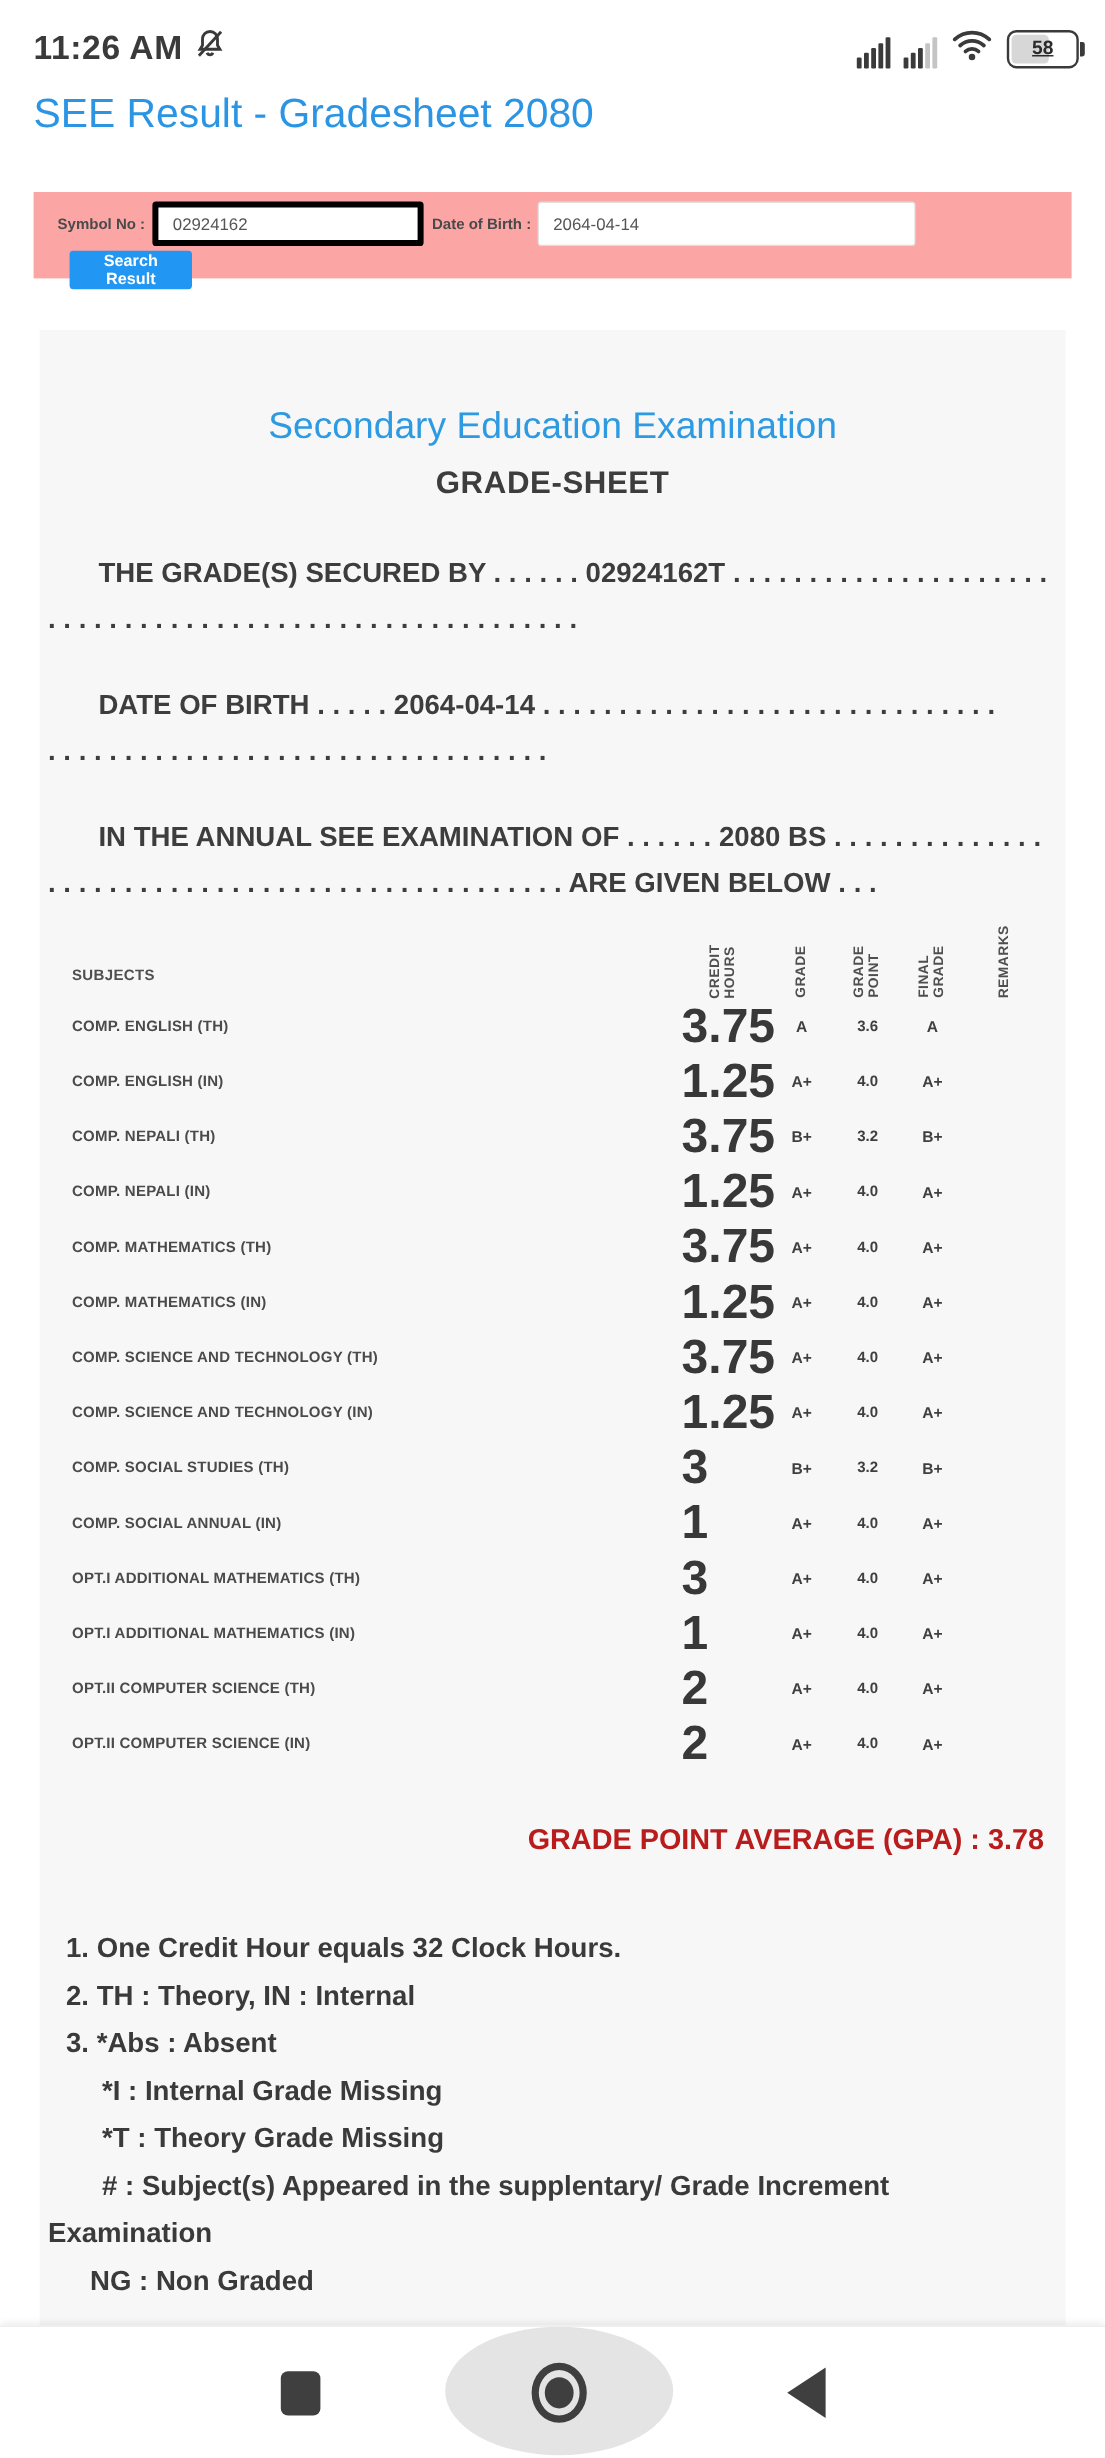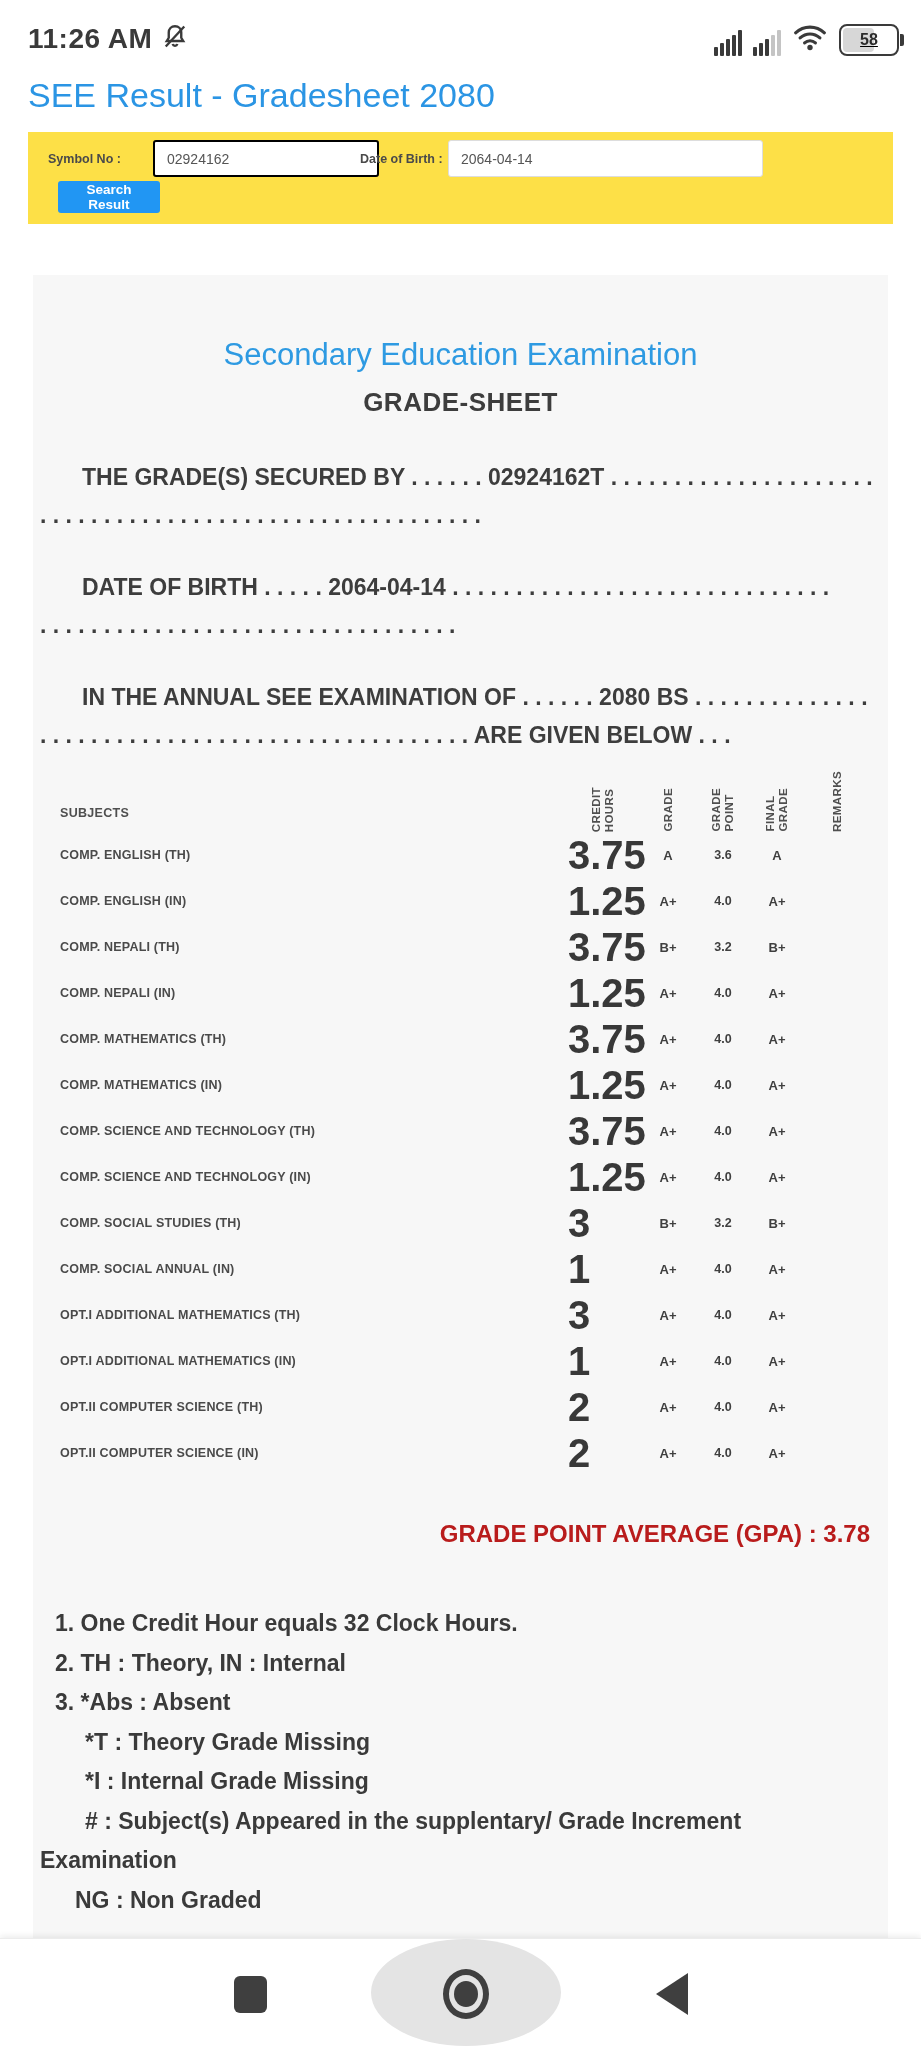--- a/index.html
+++ b/index.html
@@ -18,25 +18,25 @@
   .sig i{display:block;width:4px;background:#3a3a3a;border-radius:1px;}
   .sig i.dim{background:#c4c4c4;}
   .battery{position:relative;width:56px;height:28px;border:2.5px solid #3a3a3a;
     border-radius:8px;display:flex;align-items:center;justify-content:center;background:#fff;}
   .battery .fill{position:absolute;left:2px;top:2px;bottom:2px;width:56%;background:#d7d7d7;border-radius:4px;}
   .battery .pct{position:relative;font-size:16px;font-weight:700;color:#2b2b2b;}
   .battery .nub{position:absolute;right:-7px;top:8px;width:4px;height:12px;background:#3a3a3a;border-radius:0 2px 2px 0;}
   
   .page-title{position:absolute;top:76px;left:28px;font-size:34px;color:#2b95e4;font-weight:400;}
   
-  .search-panel{position:absolute;top:132px;left:28px;width:865px;height:92px;background:#fde047;}
+  .search-panel{position:absolute;top:160px;left:28px;width:865px;height:72px;background:#fca5a5;}
   .sp-label1{position:absolute;left:20px;top:166px;font-size:12.5px;font-weight:700;color:#4a4a4a;}
   .search-panel .sp-label1{position:absolute;left:20px;top:20px;}
-  .sp-input1{position:absolute;left:99px;top:8px;width:226px;height:37px;border:2px solid #000000;border-radius:3px;
-    background:#fff;font-size:14px;color:#555;padding:0 12px;box-sizing:border-box;font-family:inherit;margin-left:26px;}
+  .sp-input1{position:absolute;left:99px;top:8px;width:226px;height:37px;border:5px solid #000000;border-radius:3px;
+    background:#fff;font-size:14px;color:#555;padding:0 12px;box-sizing:border-box;font-family:inherit;}
   .sp-label2{position:absolute;left:332px;top:20px;font-size:12.5px;font-weight:700;color:#4a4a4a;}
   .sp-input2{position:absolute;left:420px;top:8px;width:315px;height:37px;border:1px solid #ddd;border-radius:3px;
     background:#fff;font-size:14px;color:#555;padding:0 12px;box-sizing:border-box;font-family:inherit;}
   .sp-button{position:absolute;left:30px;top:49px;width:102px;height:32px;background:#2196f3;color:#fff;
     border:none;border-radius:3px;font-size:13.5px;font-weight:700;font-family:inherit;cursor:pointer;}
   
   .card{position:absolute;top:275px;left:33px;width:855px;height:1663px;background:#f7f7f7;
     box-sizing:border-box;padding-top:62px;overflow:hidden;}
   .exam-title{margin:0;text-align:center;font-size:31px;font-weight:400;color:#2e9ae2;}
   .sheet-title{margin:14px 0 0;text-align:center;font-size:26px;font-weight:700;color:#3d3d3d;letter-spacing:0.5px;}
@@ -296,22 +296,22 @@
           </div>
         </div>
     </div>
 
     <div class="gpa-line">GRADE POINT AVERAGE (GPA) : 3.78</div>
 
     <div class="notes">
       <div class="nl1">1. One Credit Hour equals 32 Clock Hours.</div>
       <div class="nl1">2. TH : Theory, IN : Internal</div>
       <div class="nl1">3. *Abs : Absent</div>
+      <div class="nl2">*I : Internal Grade Missing</div>
       <div class="nl2">*T : Theory Grade Missing</div>
-      <div class="nl2">*I : Internal Grade Missing</div>
       <div class="note-wrap"># : Subject(s) Appeared in the supplentary/ Grade Increment Examination</div>
       <div class="nl3">NG : Non Graded</div>
     </div>
   </div>
 
   <div class="nav-bar">
     <span class="home-halo"></span>
     <button class="nav-btn nav-recents">
       <span class="sq"></span>
     </button>

